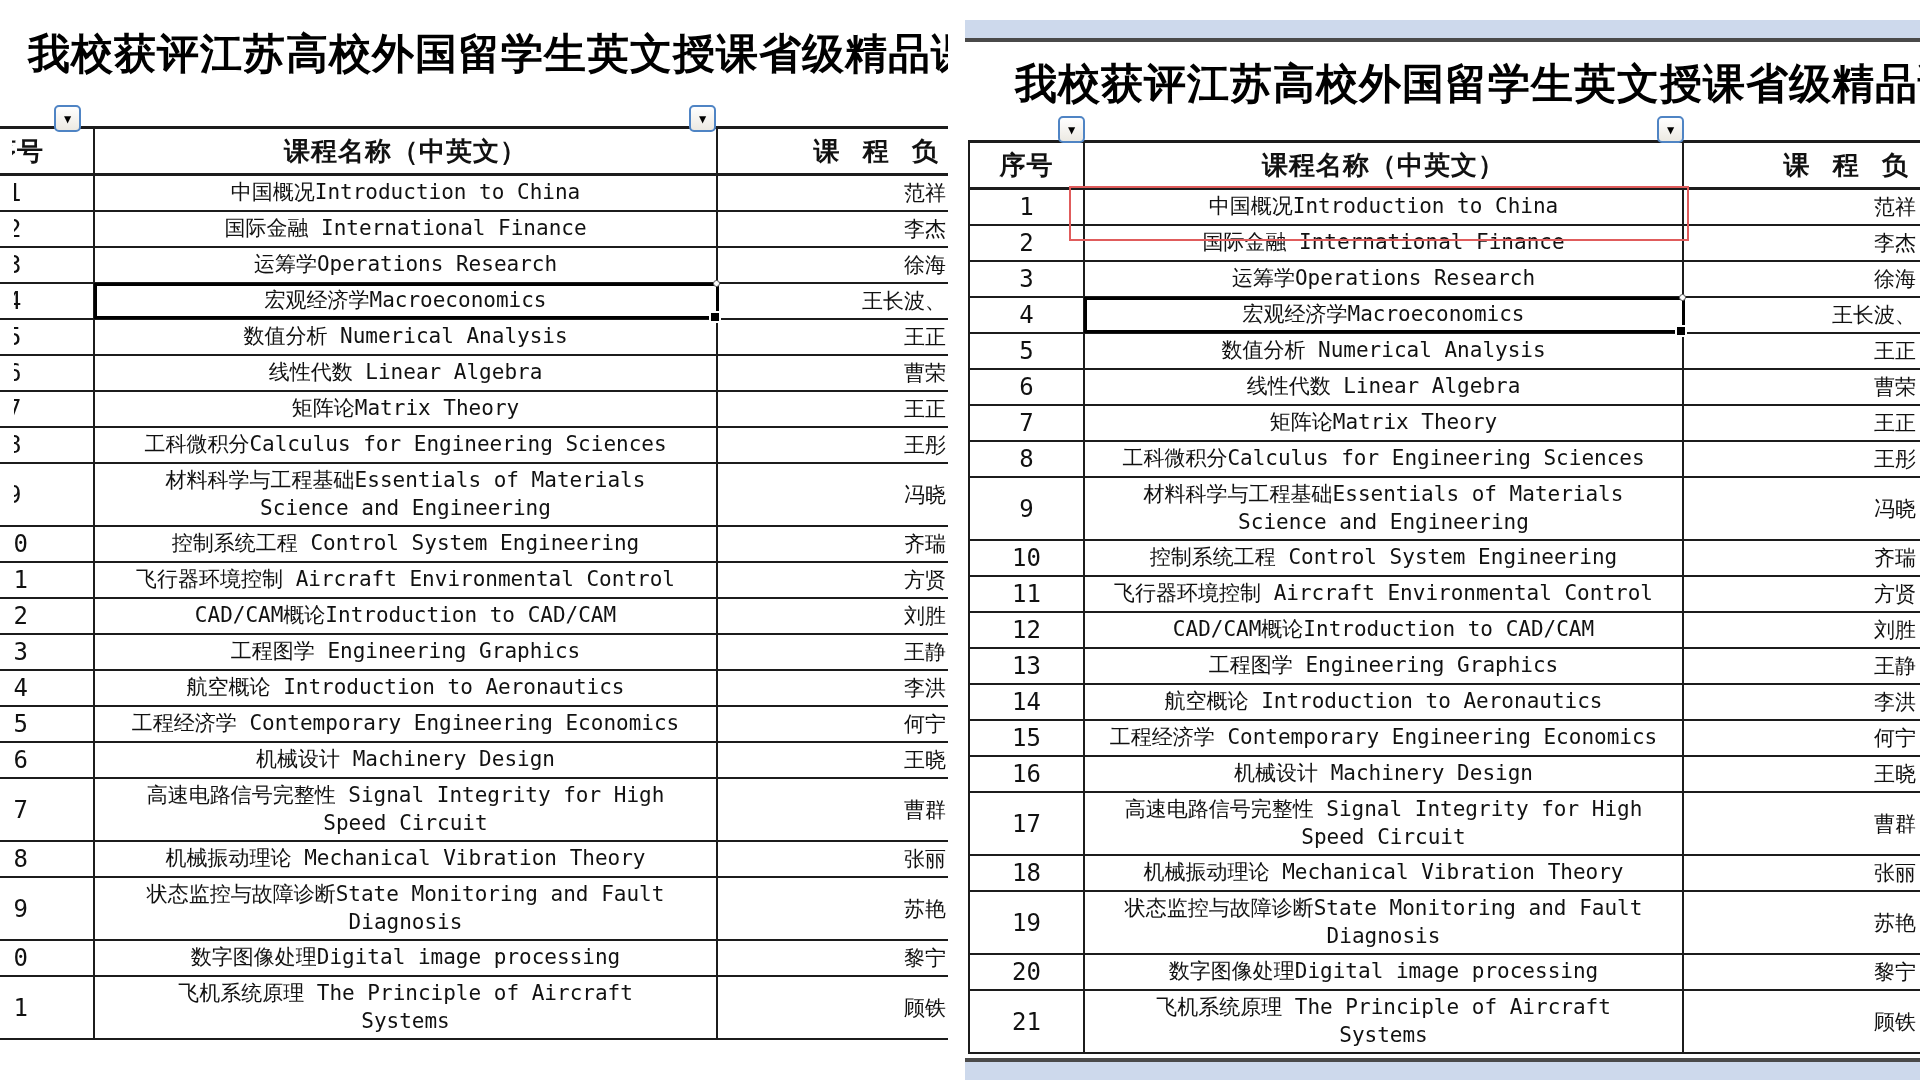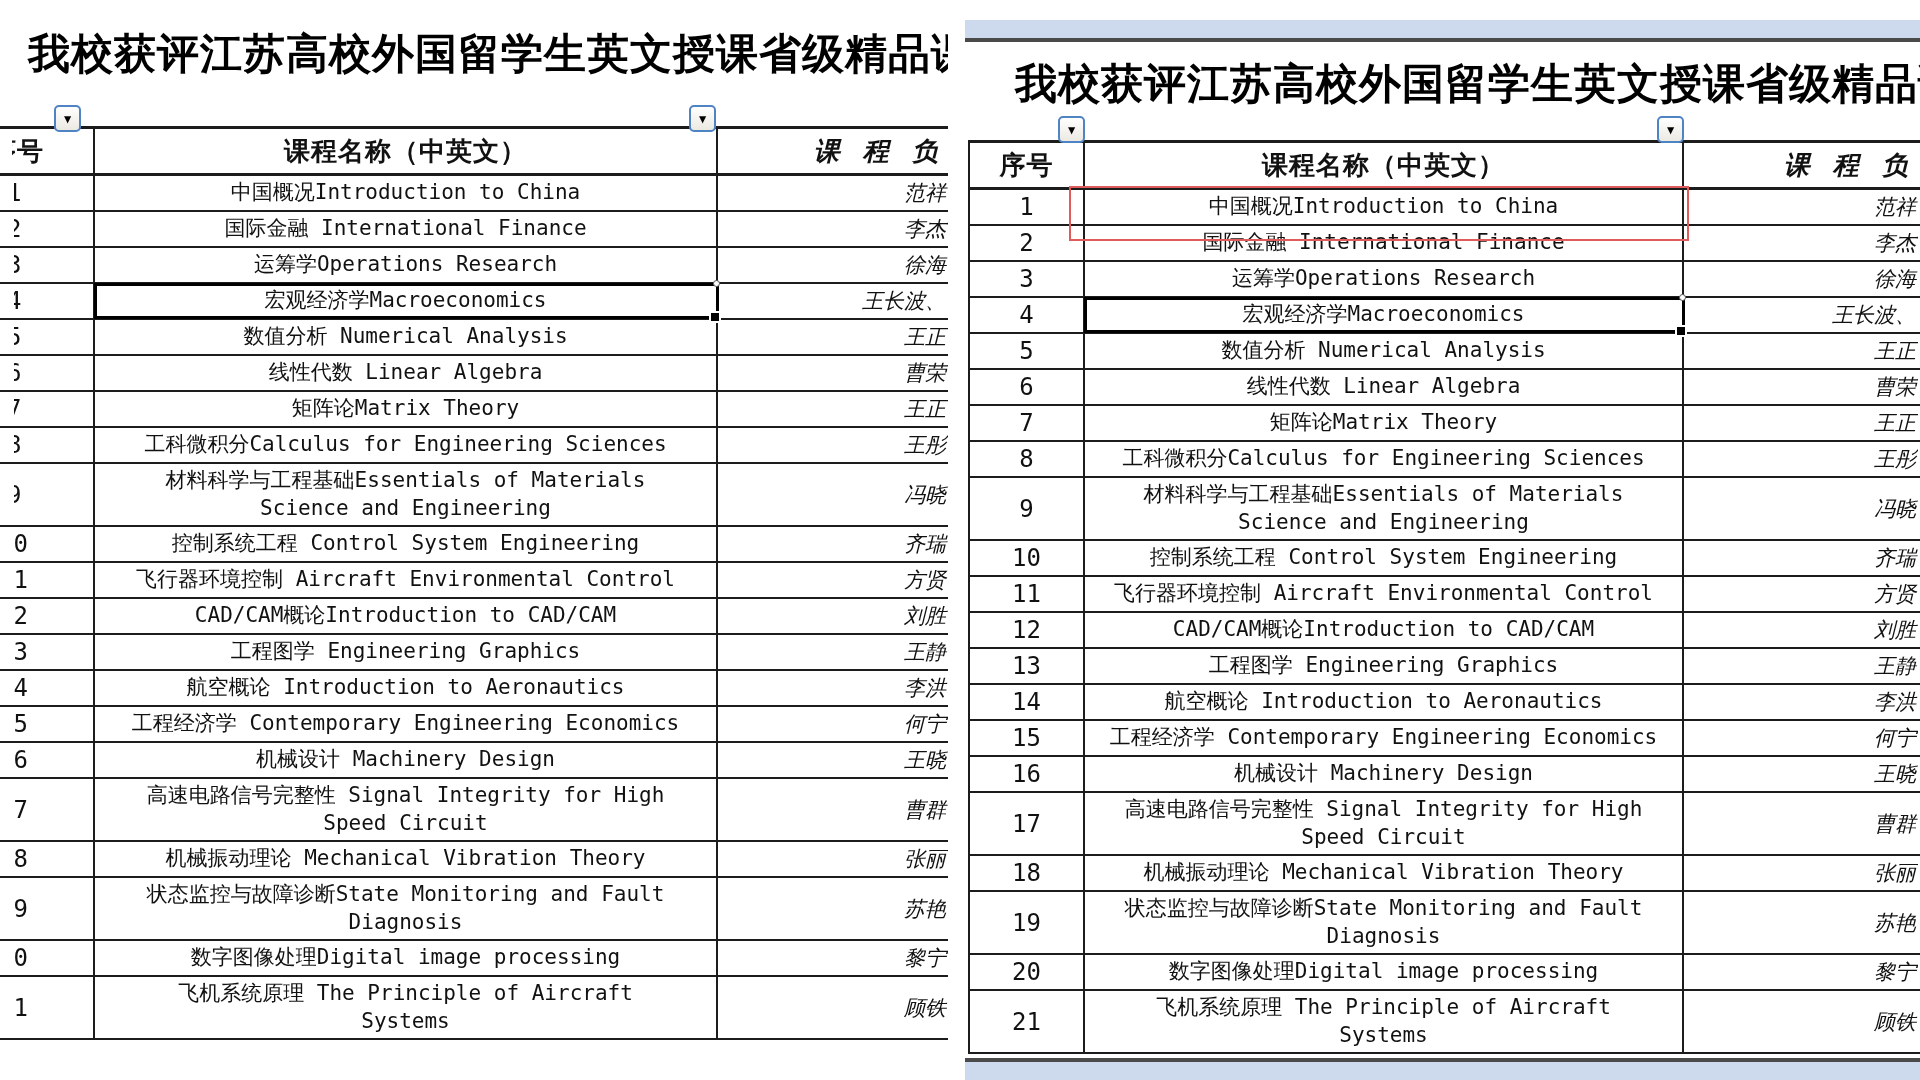--- a/index.html
+++ b/index.html
@@ -32,21 +32,21 @@
 
   .grid-table { position:absolute; background:#fff; }
   #left-table  { left:0;   top:126px; width:948px; }
   #right-table { left:3px; top:140px; width:952px; }
 
   .trow { display:flex; width:100%; border-bottom:2px solid #1c1c1c; }
   .trow.header { height:50px; border-top:3px solid #1c1c1c; border-bottom:3px solid #1c1c1c; }
 
   .cell { display:flex; align-items:center; justify-content:center;
           border-right:2px solid #1c1c1c; overflow:hidden; position:relative; }
-  .cell.last { border-right:none;font-style:italic; }
+  .cell.last { border-right:none; }
 
   
   #left-table  .c-num    { width:95px;  }
   #left-table  .c-course { width:623px; }
   #left-table  .c-leader { width:230px; }
   #right-table .c-num    { width:117px; border-left:2px solid #1c1c1c; }
   #right-table .c-course { width:599px; }
   #right-table .c-leader { width:234px; }
 
   .hdr-txt { font-family:"Liberation Sans", sans-serif; font-weight:700; font-size:26px;

